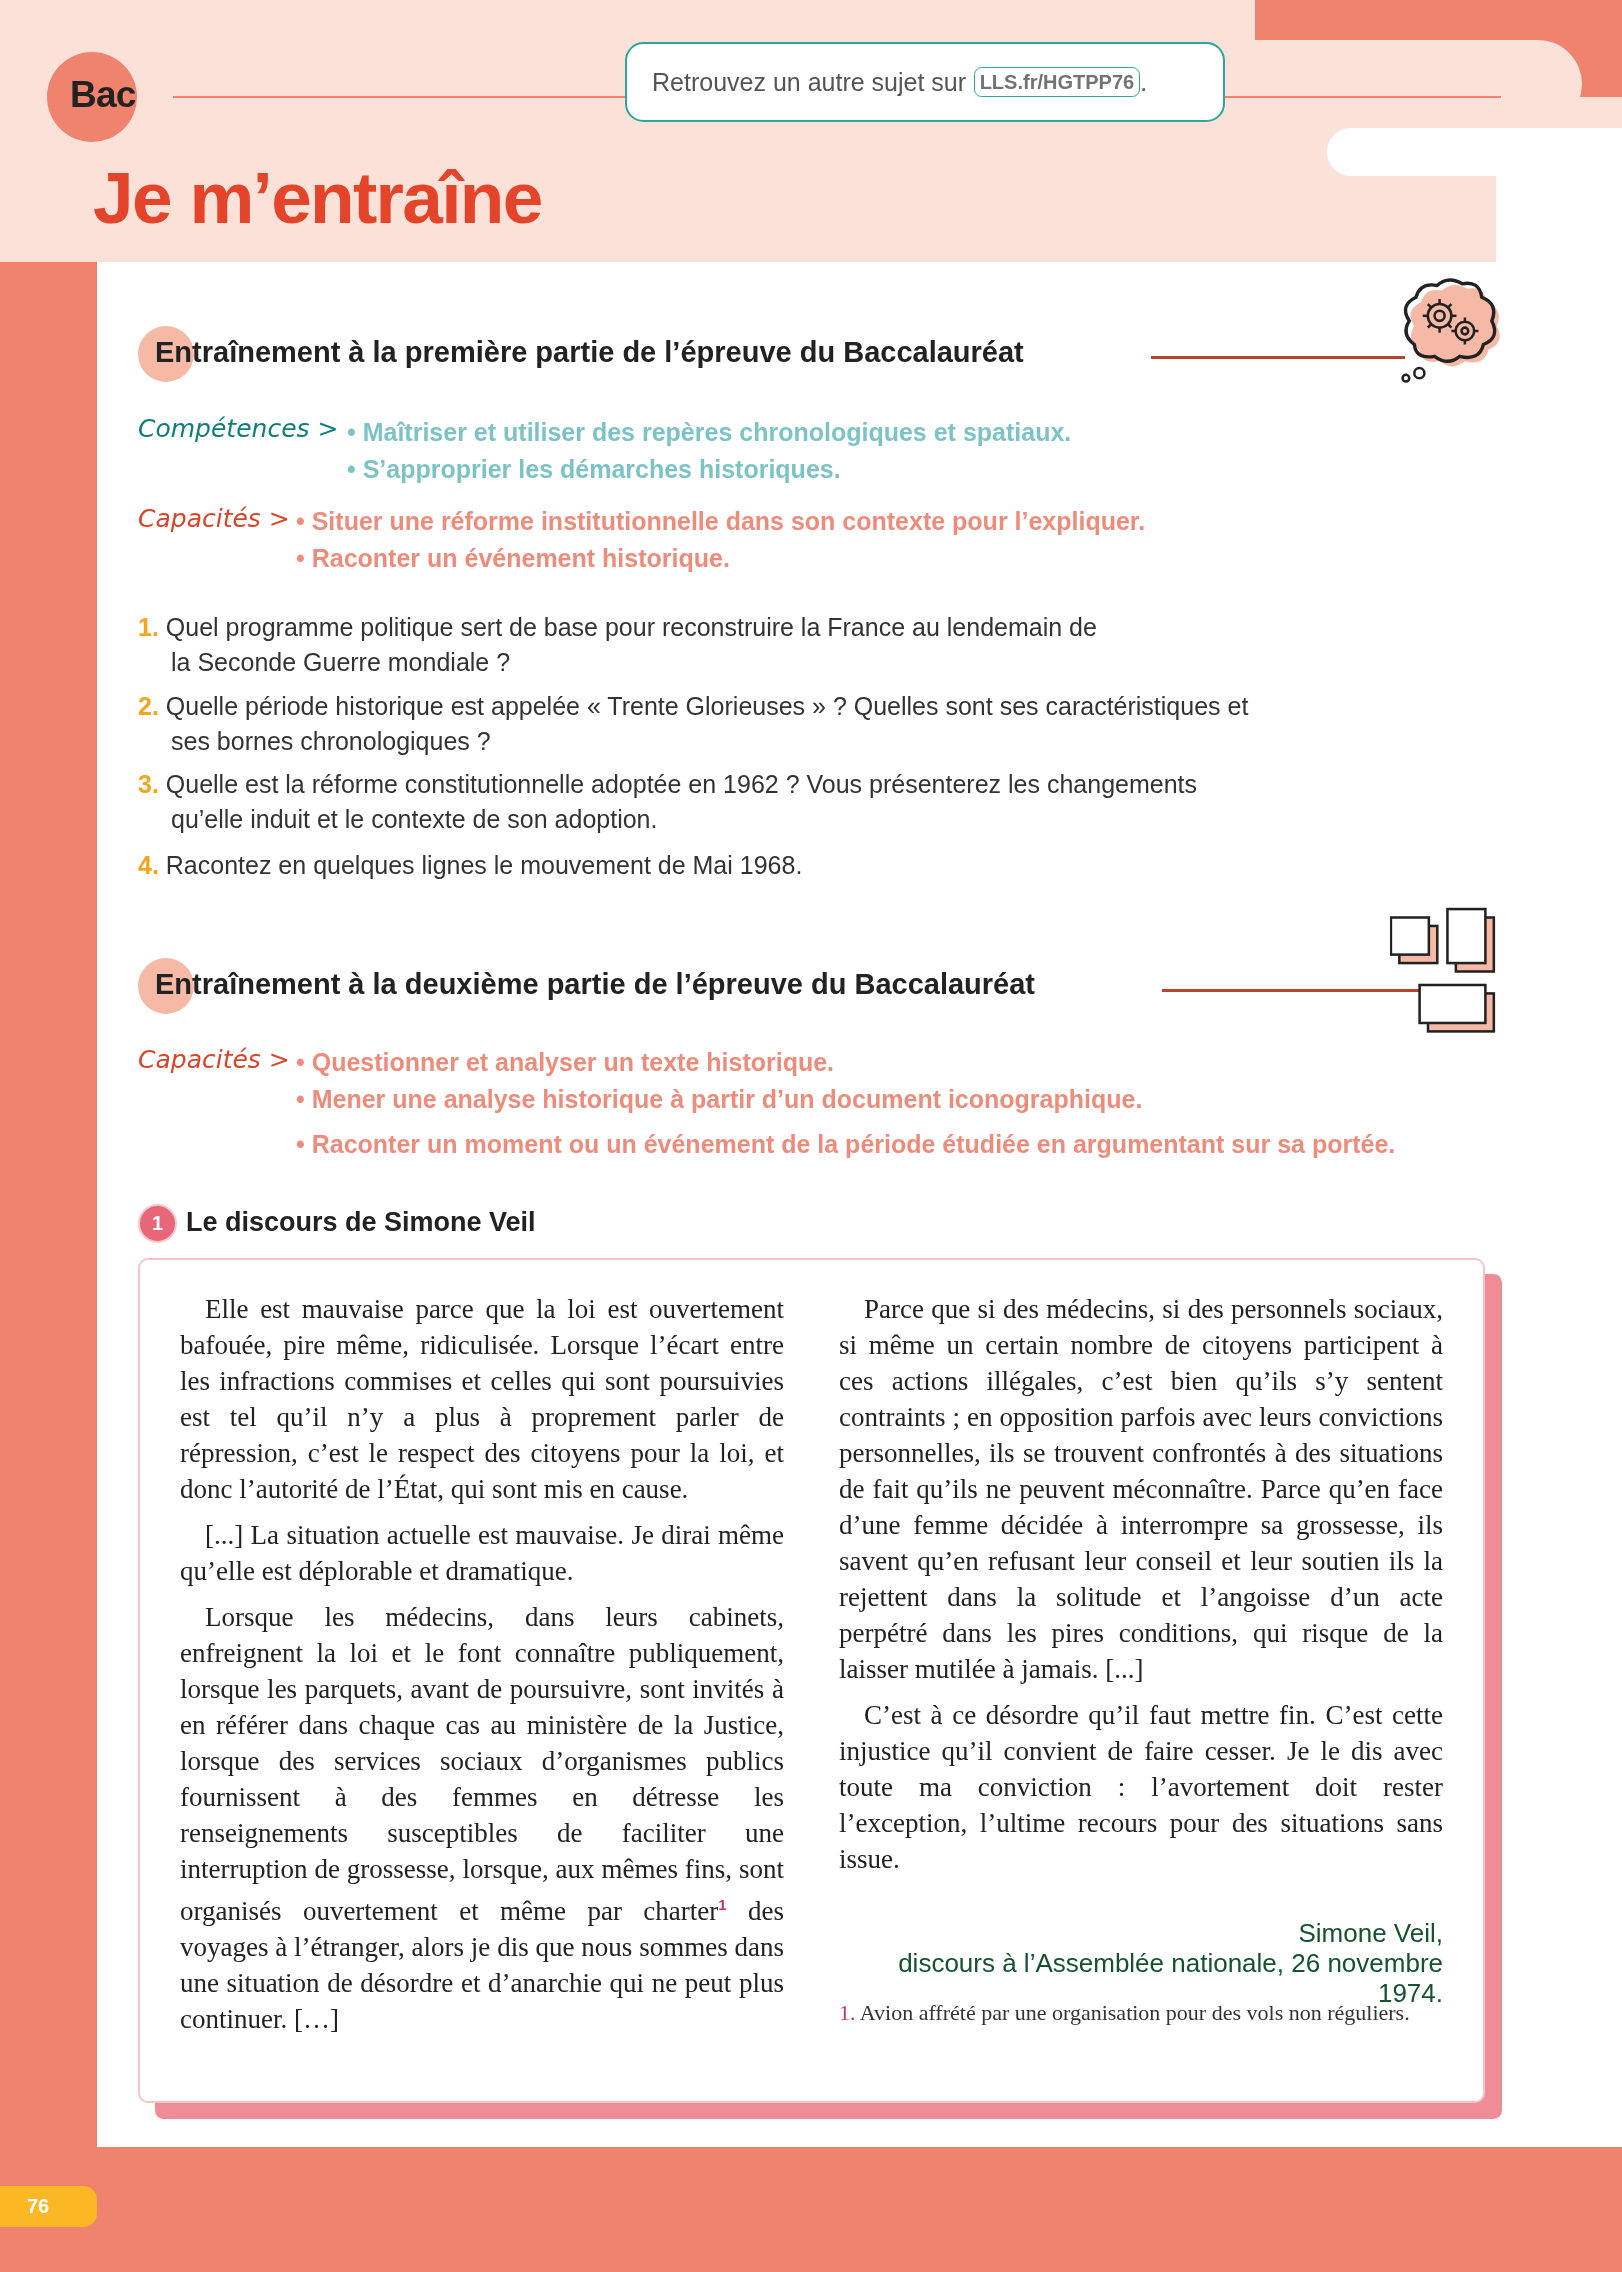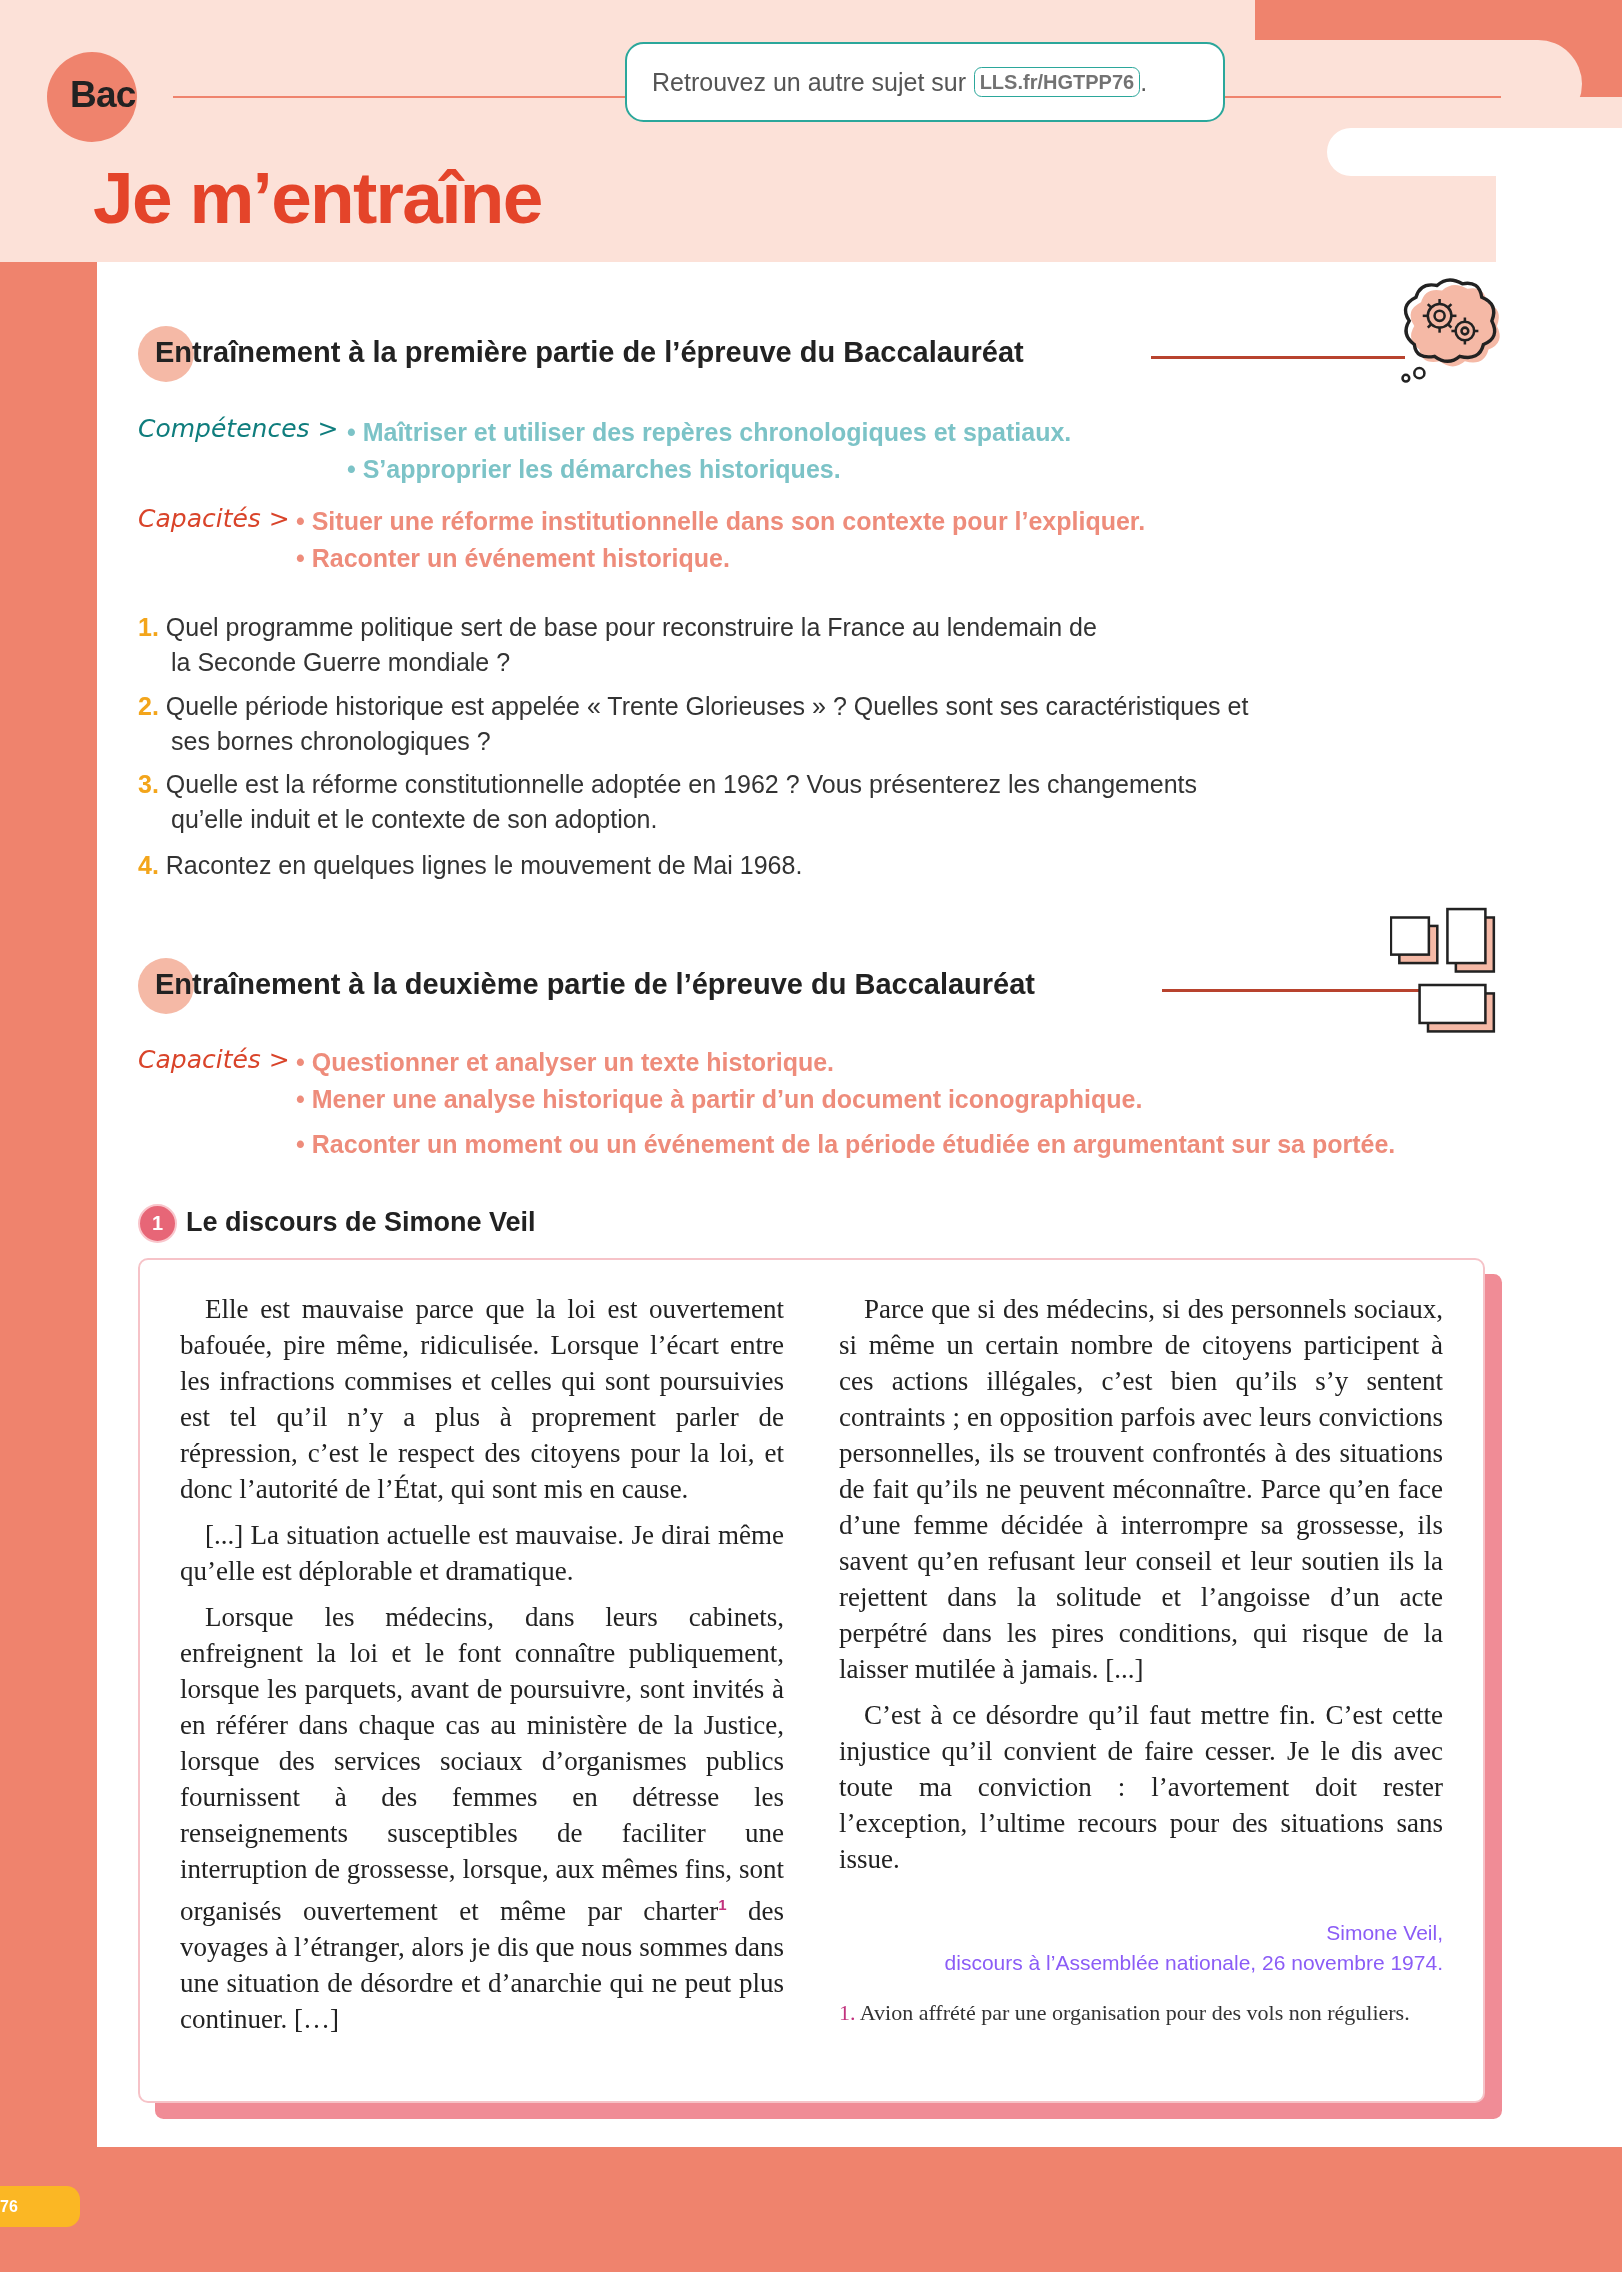--- a/index.html
+++ b/index.html
@@ -15,22 +15,22 @@
   .hdr-bg { left: 0; top: 0; width: 1623px; height: 262px; background: #FCE1D8; }
   .hdr-salmon-top { left: 1255px; top: 0; width: 368px; height: 97px; background: #EF836D; border-bottom-left-radius: 38px; }
   .hdr-peach-bar1 { left: 1099px; top: 40px; width: 483px; height: 88px; background: #FCE1D8; border-radius: 0 44px 44px 0; }
   .hdr-white-notch { left: 1327px; top: 128px; width: 296px; height: 48px; background: #fff; border-radius: 24px 0 0 24px; }
   .hdr-white-right { left: 1496px; top: 176px; width: 127px; height: 86px; background: #fff; }
   .hdr-peach-bar2 { left: 1099px; top: 176px; width: 395px; height: 86px; background: #FCE1D8; border-radius: 0 43px 43px 0; }
 
   
   .left-strip { left: 0; top: 262px; width: 97px; height: 1885px; background: #EF836D; }
   .footer { left: 0; top: 2147px; width: 1623px; height: 126px; background: #EF836D; }
-  .page-num { left: 0; top: 2186px; width: 80px; height: 41px; background: #FBB724; border-radius: 0 13.5px 13.5px 0;
-    color: #fff; font-weight: bold; font-size: 16px; line-height: 41px; text-align: left; padding-right: 21px; box-sizing: border-box; }
+  .page-num { left: 0; top: 2186px; width: 97px; height: 41px; background: #FBB724; border-radius: 0 13.5px 13.5px 0;
+    color: #fff; font-weight: bold; font-size: 20px; line-height: 41px; text-align: center; padding-right: 21px; box-sizing: border-box; }
 
   
   .bac-circle { left: 47px; top: 52px; width: 90px; height: 90px; border-radius: 50%; background: #EF836D; }
   .bac-label { left: 70px; top: 74px; font-size: 37px; font-weight: bold; color: #222; letter-spacing: -0.8px; }
   .hdr-line-left { left: 173px; top: 96px; width: 454px; height: 1.7px; background: #EF836D; }
   .hdr-line-right { left: 1225px; top: 96px; width: 276px; height: 1.7px; background: #EF836D; }
   .link-box { left: 625px; top: 42px; width: 600px; height: 80px; border: 2.5px solid #2BA79B; border-radius: 18.6px; background: #fff; box-sizing: border-box;
     display: flex; align-items: center; padding-left: 25px; font-size: 25px; color: #555; }
   .link-badge { display: inline-block; border: 1.7px solid #2BA79B; border-radius: 7.6px; color: #737373; font-weight: bold; font-size: 20px; padding: 2.5px 5px; margin-left: 7.6px; }
   .page-title { left: 93px; top: 156px; font-size: 73px; font-weight: bold; color: #E4442A; letter-spacing: -1.7px; }
@@ -50,21 +50,21 @@
 
   
   .doc-num { left: 138px; top: 1204px; width: 39px; height: 39px; border-radius: 50%; background: #E76677; border: 2.5px solid #F9C6CC; box-sizing: border-box;
     color: #fff; font-weight: bold; font-size: 20px; line-height: 34px; text-align: center; }
   .doc-title { left: 186px; top: 1207px; font-size: 27px; font-weight: bold; color: #222; }
   .doc-shadow { left: 155px; top: 1274px; width: 1347px; height: 845px; background: #F08C96; border-radius: 8.5px; }
   .doc-box { left: 138px; top: 1258px; width: 1347px; height: 845px; background: #fff; border: 2.5px solid #F6C3C8; border-radius: 10px; box-sizing: border-box; }
   .col { font-family: "Liberation Serif", serif; font-size: 27px; line-height: 36px; color: #222; text-align: justify; hyphens: manual; }
   .col p { margin: 0 0 10px 0; text-indent: 25px; }
   .sup { color: #C2337E; font-family: "Liberation Sans", sans-serif; font-weight: bold; font-size: 15px; vertical-align: super; }
-  .source { font-size: 21px; color: #8b5cf6; text-align: right; line-height: 30px; }
+  .source { font-size: 26px; color: #14532d; text-align: right; line-height: 30px; }
   .footnote { font-family: "Liberation Serif", serif; font-size: 22px; color: #333; line-height: 30px; }
   .fn-num { color: #C2337E; }
 </style>
 </head>
 <body>
 
 <div class="abs hdr-bg"></div>
 <div class="abs hdr-salmon-top"></div>
 <div class="abs hdr-peach-bar1"></div>
 <div class="abs hdr-white-notch"></div>

